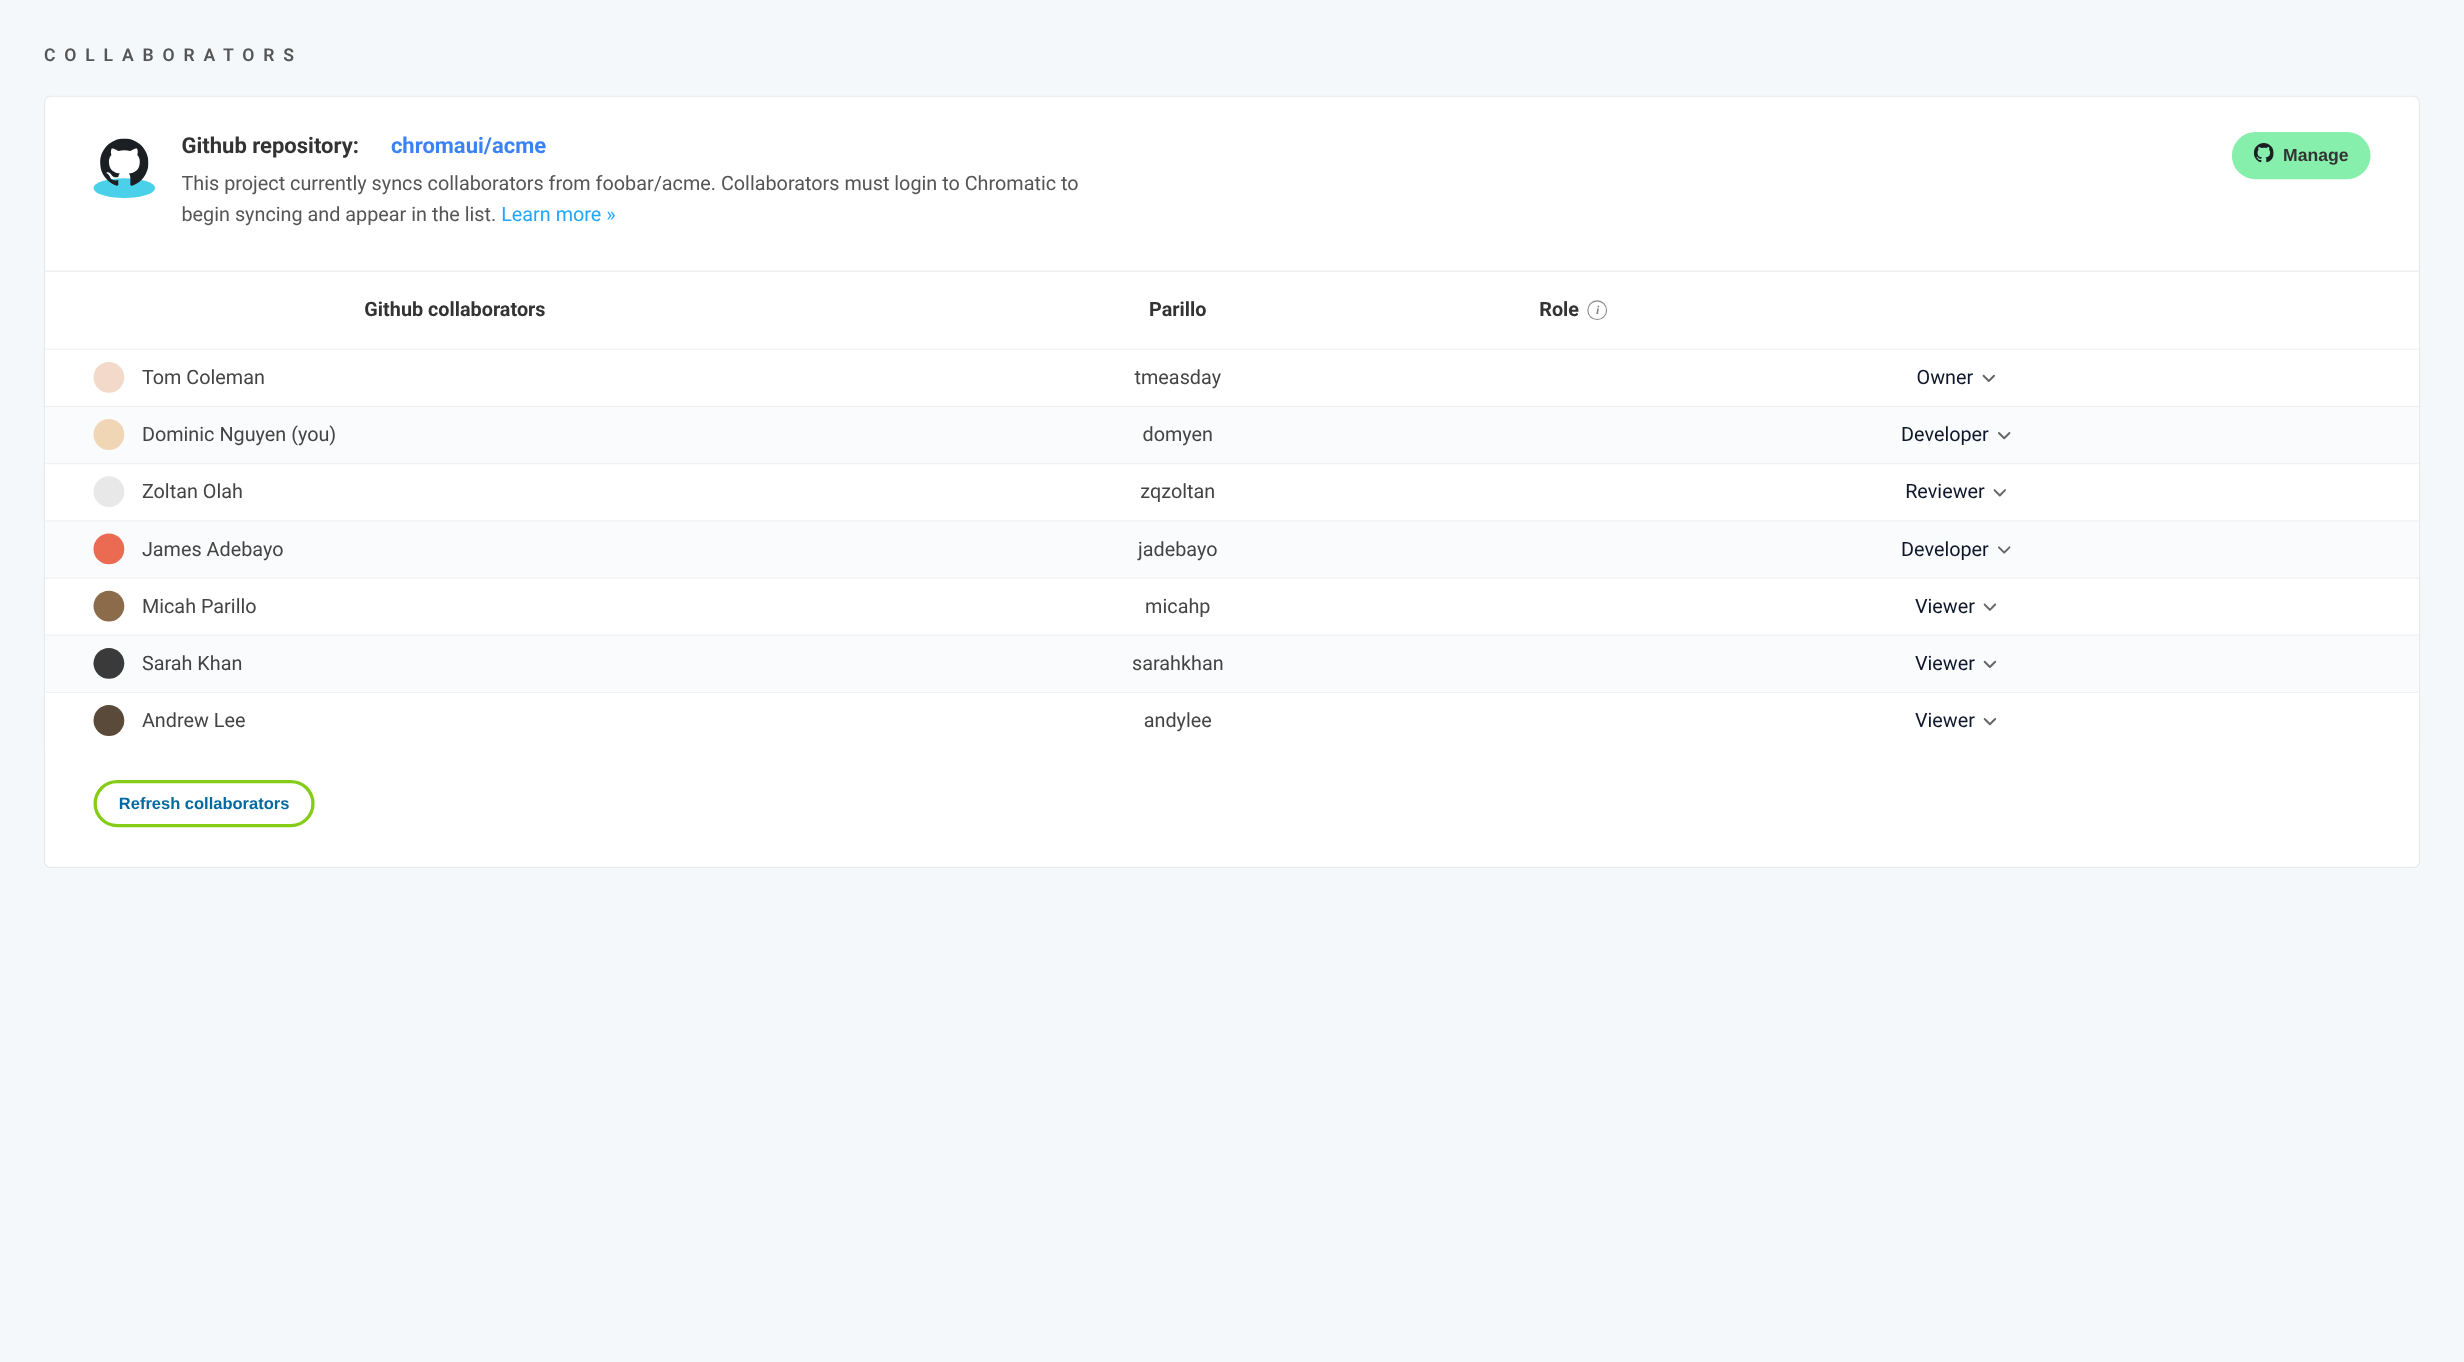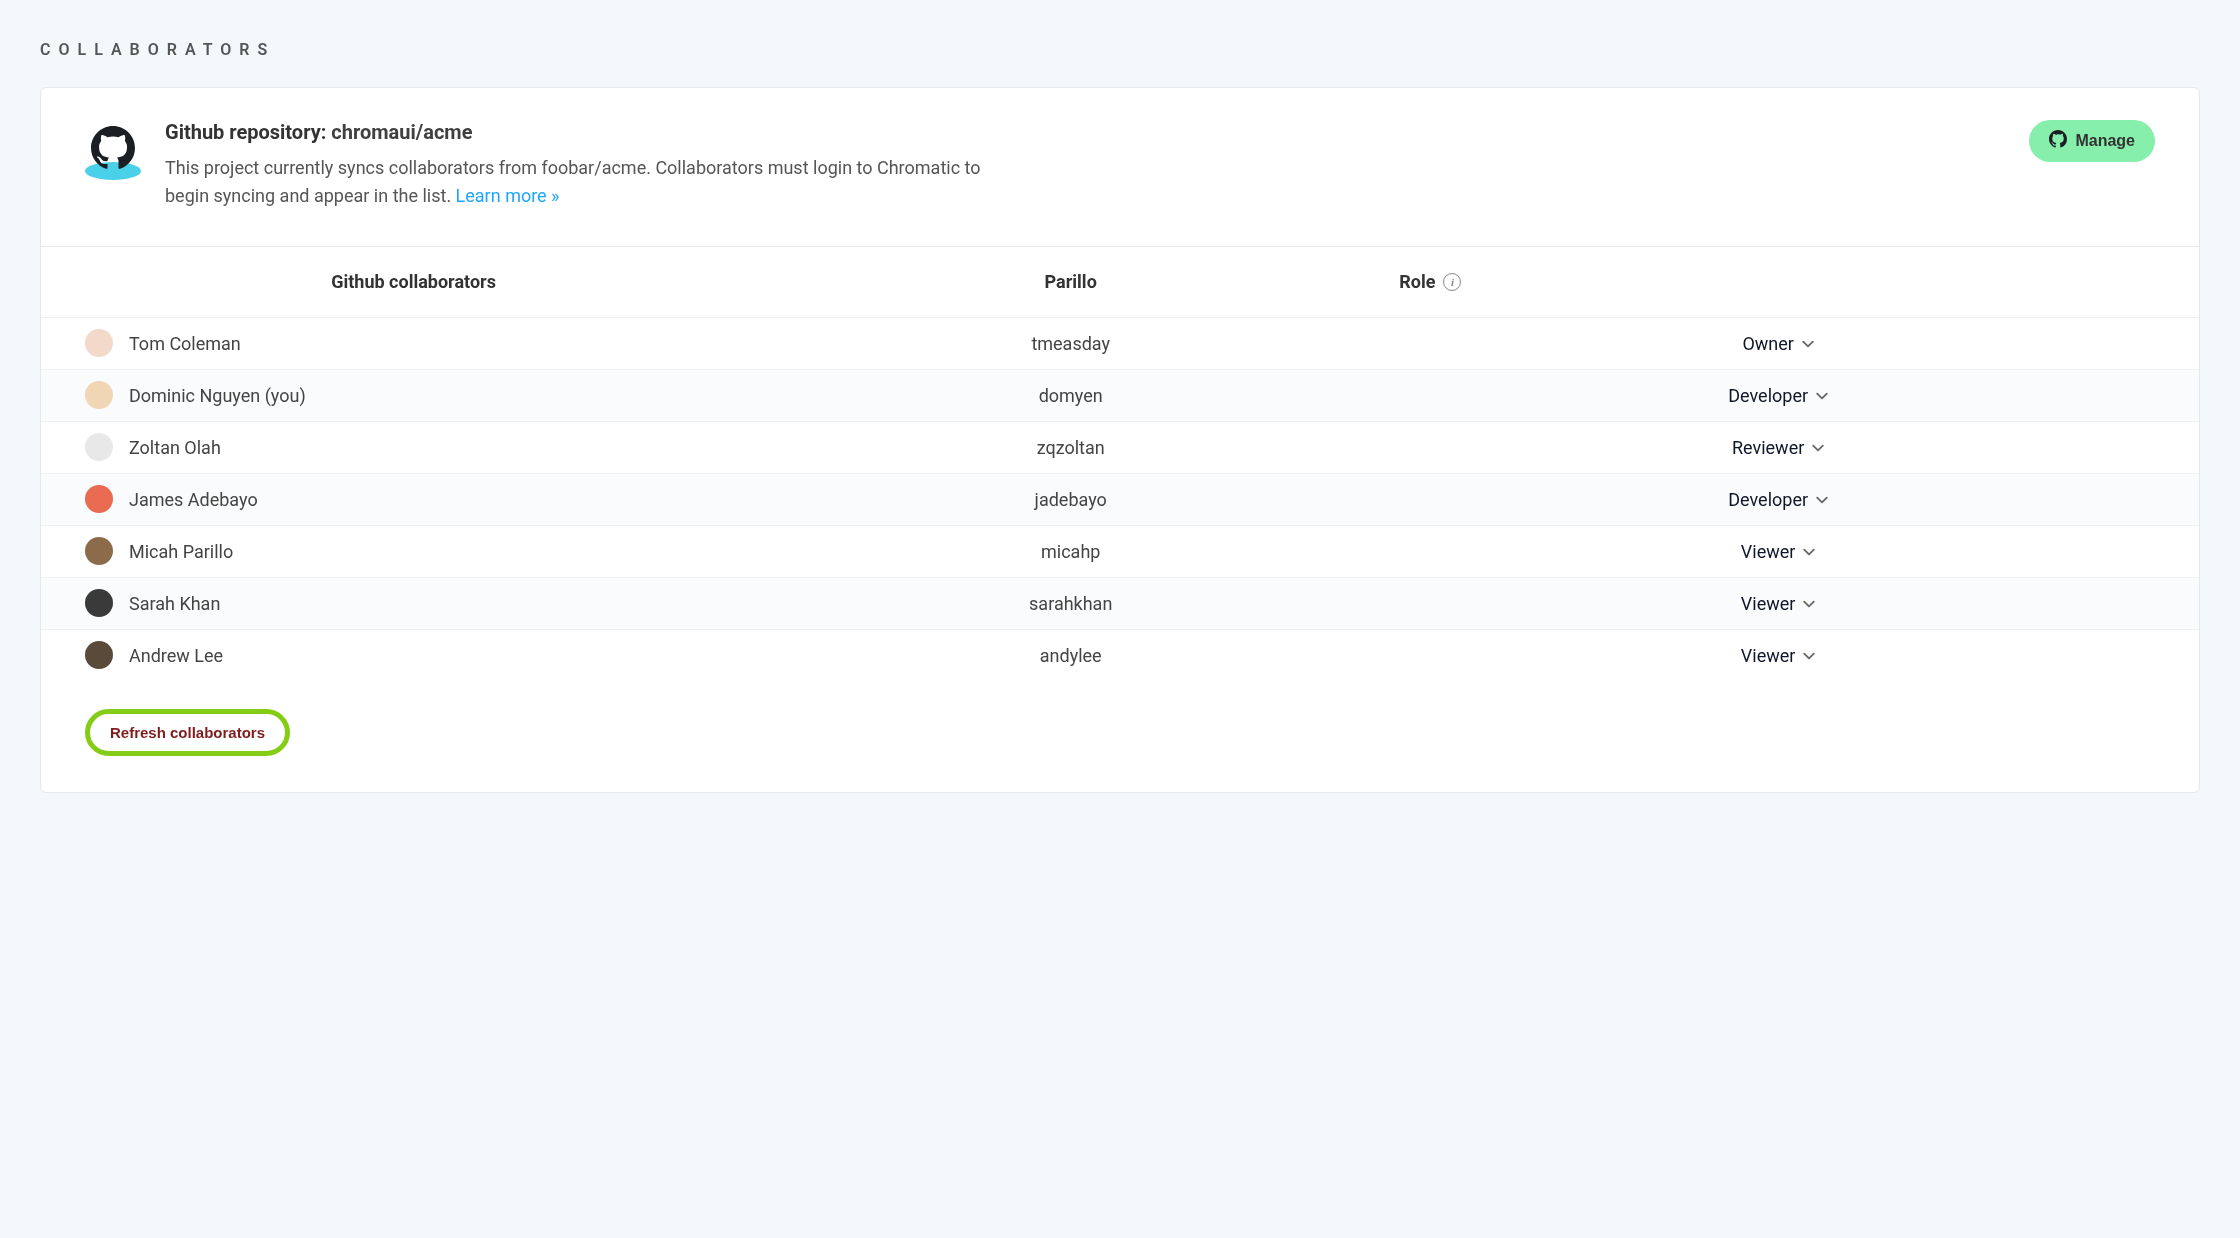--- a/index.html
+++ b/index.html
@@ -50,22 +50,23 @@
   }
   .gh-icon svg { position: relative; z-index: 1; }
   .card-header-text { flex: 1; }
   .card-header-title {
     font-size: 20px;
     font-weight: 700;
     color: #333;
     margin-bottom: 10px;
   }
   .card-header-title .repo-link {
-    color: #404040;
+    color: #3b82f6;
     text-decoration: none;
+    margin-left: 24px;
   }
   .card-header-desc {
     font-size: 18px;
     line-height: 1.55;
     color: #555;
     max-width: 840px;
   }
   .card-header-desc a {
     color: #1ea7fd;
     text-decoration: none;
@@ -145,26 +146,26 @@
   .chev {
     display: inline-block;
     width: 10px; height: 10px;
   }
   .chev svg { display: block; }
   .card-footer {
     padding: 28px 44px 36px 44px;
   }
   .refresh-btn {
     background: #fff;
-    border: 5px solid #84cc16;
+    border: 3px solid #84cc16;
     border-radius: 999px;
     padding: 10px 20px;
     font-size: 15px;
     font-weight: 600;
-    color: #7f1d1d;
+    color: #0369a1;
     cursor: pointer;
   }
 </style>
 </head>
 <body>
 
 <div class="section-title">Collaborators</div>
 
 <div class="card">
 

